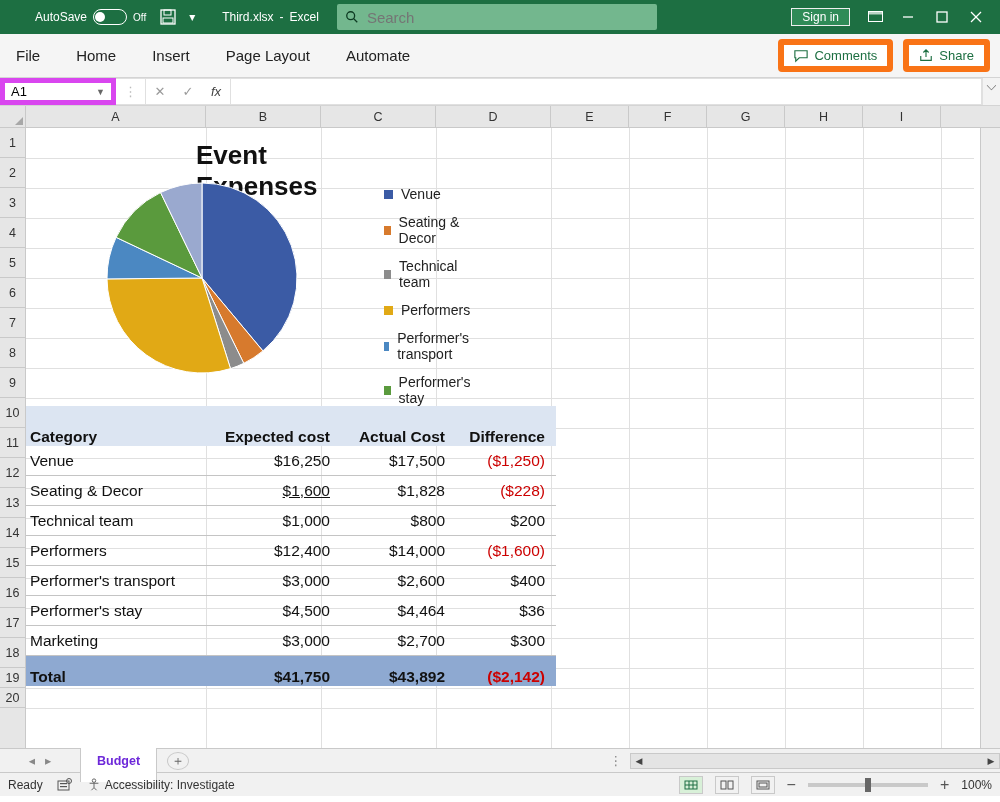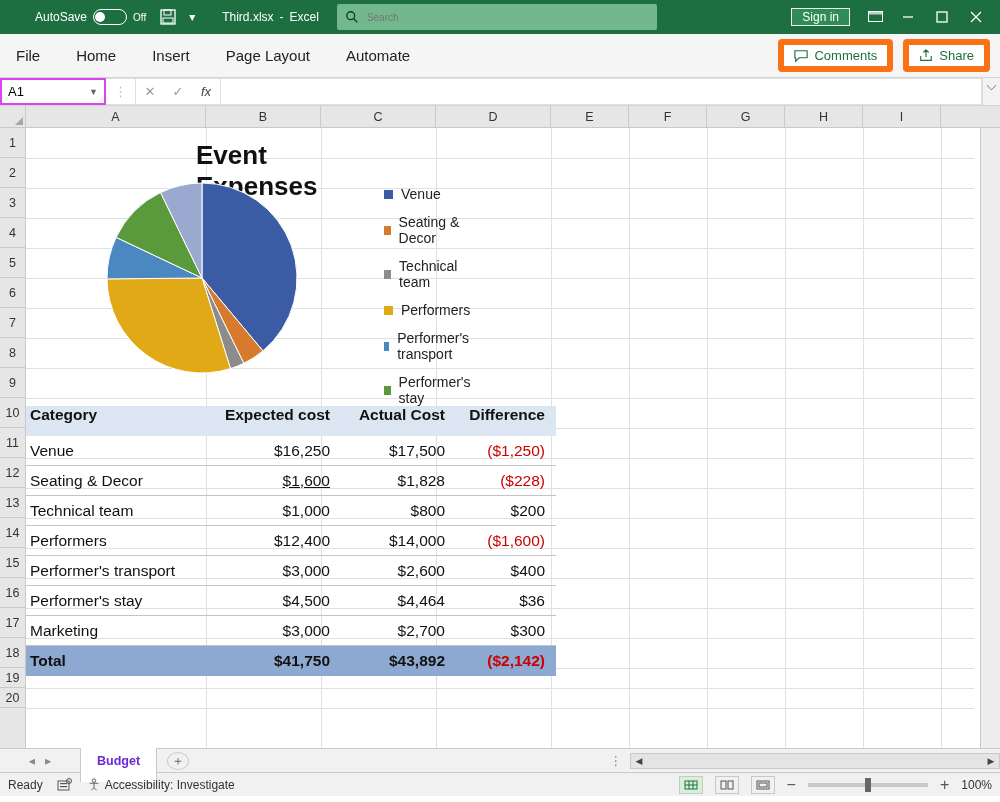--- a/index.html
+++ b/index.html
@@ -5,32 +5,32 @@
   * { box-sizing: border-box; margin: 0; padding: 0; font-family: "Segoe UI", Arial, sans-serif; }
   html, body { width: 1000px; height: 802px; overflow: hidden; background: #fff; }
   
   .titlebar { height: 34px; background: #1d6f42; display: flex; align-items: center; color: #fff; font-size: 12px; }
   .autosave { display: flex; align-items: center; gap: 6px; padding: 0 10px; margin-left: 25px; }
   .toggle { width: 34px; height: 16px; border: 1px solid #fff; border-radius: 8px; display: flex; align-items: center; padding: 1px; }
   .toggle-knob { width: 10px; height: 10px; background: #fff; border-radius: 50%; }
   .qat-icon { width: 24px; display:flex; justify-content:center; }
   .title-center { flex: 0 0 auto; display:flex; align-items:center; gap:6px; margin-left: 18px; }
   .searchbox { margin-left: 18px; flex: 0 0 320px; height: 26px; background: #73b78e; border-radius: 2px; display:flex; align-items:center; padding: 0 8px; gap:8px; color:#0d3a22; }
-  .searchbox input { background: transparent; border: none; outline: none; color: #0d3a22; font-size: 10px; width: 100%; }
+  .searchbox input { background: transparent; border: none; outline: none; color: #0d3a22; font-size: 15px; width: 100%; }
   .title-right { margin-left: auto; display:flex; align-items:center; gap: 18px; padding: 0 14px; }
   .signin { background:#2f8b57; border:1px solid #eee; color:#fff; padding:1px 10px; font-size:12px; }
   .win-btn { width:16px; text-align:center; }
   
   .ribbon-row { height: 44px; background: #f5f5f5; border-bottom: 1px solid #d4d4d4; display:flex; align-items:center; padding: 0 10px; gap: 24px; font-size: 15px; color:#222; }
   .ribbon-tab { padding: 4px 6px; border-radius:3px; }
   .ribbon-right { margin-left:auto; display:flex; gap:10px; }
   .pill { border:6px solid #f97316; background:#fff; border-radius:4px; padding: 3px 10px; display:flex; align-items:center; gap:6px; font-size:13px; color:#1d6f42; }
   
   .formula-row { height: 28px; border-bottom: 1px solid #d4d4d4; display:flex; align-items:stretch; font-size:13px; background:#f3f3f3; }
-  .name-box { width: 106px; border:2px solid #d946ef; background:#fff; display:flex; align-items:center; padding:0 6px; justify-content:space-between; }
+  .name-box { width: 116px; border:5px solid #d946ef; background:#fff; display:flex; align-items:center; padding:0 6px; justify-content:space-between; }
   .nb-drop { color:#666; font-size:9px; }
   .fx-group { display:flex; align-items:center; border:1px solid #e0e0e0; border-left:none; background:#fff; }
   .fx-btn { width:28px; text-align:center; color:#9a9a9a; }
   .formula-bar { flex:1; border:1px solid #e0e0e0; border-left:none; background:#fff; display:flex; align-items:center; }
   .formula-bar input { border:none; outline:none; width:100%; font-size:13px; padding:0 6px; }
   .fld { width:18px; text-align:center; color:#666; border-left:1px solid #e0e0e0; }
   
   .colhdr-row { height:22px; display:flex; background:#e6e6e6; border-bottom:1px solid #c9c9c9; }
   .corner { width:26px; border-right:1px solid #c9c9c9; background:#e6e6e6; position:relative; }
   .corner::after { content:""; position:absolute; right:2px; bottom:2px; width:0; height:0; border-left:8px solid transparent; border-bottom:8px solid #a8a8a8; }
@@ -46,23 +46,23 @@
   .edge-right { position:absolute; top:0; right:0; width:20px; bottom:0; background:#ededed; border-left:1px solid #c9c9c9; }
   
   .content { position:absolute; left:0; top:0; }
   .chart-title { position:absolute; left:170px; top:12px; font-size:26px; font-weight:bold; color:#111; }
   .pie-wrap { position:absolute; left:76px; top:50px; width:220px; height:220px; }
   .legend { position:absolute; left:358px; top:58px; font-size:14px; color:#222; display:flex; flex-direction:column; gap:12px; }
   .leg-item { display:flex; align-items:center; gap:8px; }
   .swatch { width:9px; height:9px; }
   
   .datatable { position:absolute; left:0; top:278px; width:530px; font-size:15.5px; color:#111; }
-  .dt-head { height:30px; background:#dce5f2; display:flex; align-items:flex-start; font-weight:bold; }
+  .dt-head { height:40px; background:#dce5f2; display:flex; align-items:flex-end; font-weight:bold; }
   .dt-row { height:30px; border-bottom:1px solid #c4c4c4; display:flex; align-items:center; }
-  .dt-total { height:30px; background:#8ea9d1; display:flex; align-items:center; font-weight:bold; }
+  .dt-total { height:30px; background:#8ea9d1; display:flex; align-items:flex-end; font-weight:bold; }
   .c-cat { flex:0 0 184px; padding-left:4px; }
   .c-num { flex:0 0 115px; text-align:right; padding-right:10px; }
   .neg { color:#cc0000; }
   
   .sheetbar { height:24px; border-top:1px solid #c9c9c9; background:#f1f1f1; display:flex; align-items:center; font-size:12.5px; }
   .sheet-nav { width:80px; display:flex; gap:10px; justify-content:center; color:#888; }
   .sheet-tab { background:#fff; border:1px solid #c9c9c9; border-bottom:none; padding:14px 16px; color:#6d28d9; font-weight:bold; }
   .add-sheet { width:22px; height:18px; border:1px solid #c9c9c9; border-radius:50%; margin-left:10px; display:flex; align-items:center; justify-content:center; color:#666; font-size:13px; }
   .sheet-scroll { margin-left:auto; display:flex; align-items:center; }
   .hscroll { width:370px; height:16px; background:#e4e4e4; display:flex; align-items:center; border:1px solid #c9c9c9; }

